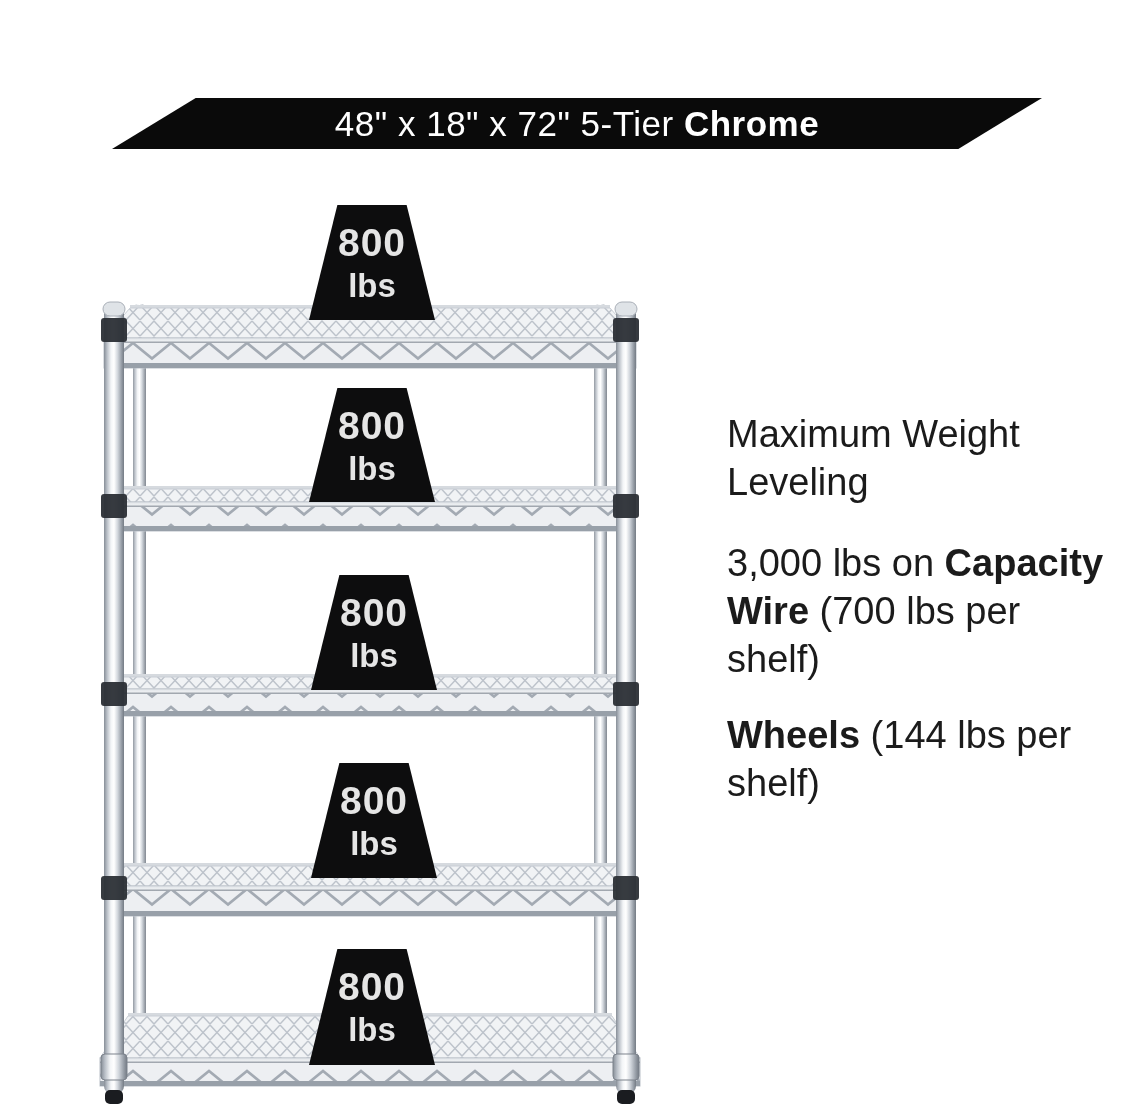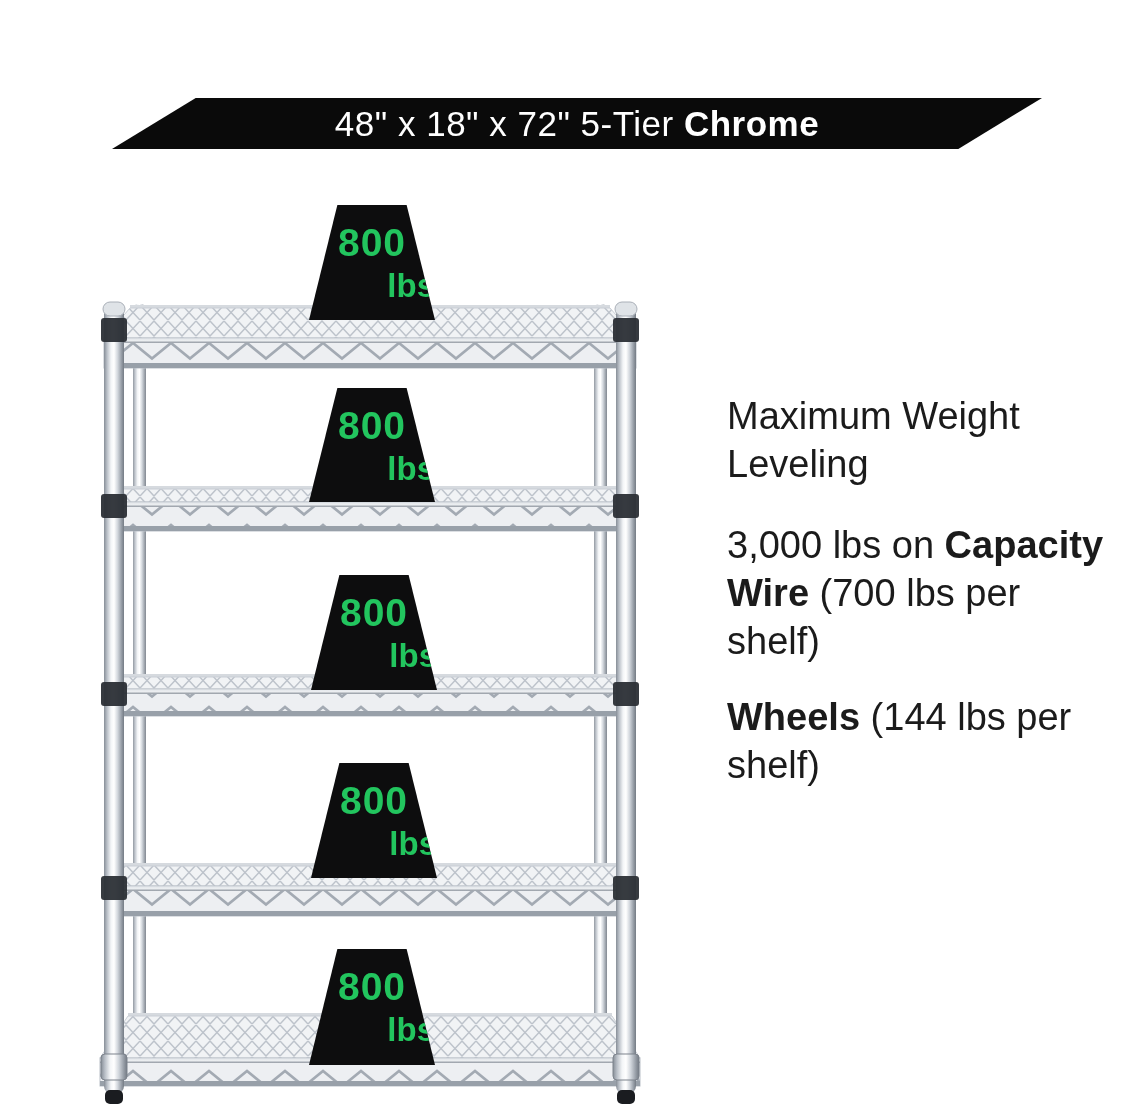--- a/index.html
+++ b/index.html
@@ -20,35 +20,35 @@
     -webkit-clip-path:polygon(9% 0,100% 0,91% 100%,0 100%);
     clip-path:polygon(9% 0,100% 0,91% 100%,0 100%);
     color:#ffffff;font-size:35px;display:flex;align-items:center;justify-content:center;
     white-space:pre;letter-spacing:0.5px;
   }
   .banner .b{font-weight:700;}
   
   .rack{position:absolute;left:0;top:0;width:1126px;height:1106px;}
   
   .weight{
-    position:absolute;width:126px;background:#0d0d0e;color:#22c55e;
+    position:absolute;width:126px;background:#0d0d0e;color:#e5e5e5;
     -webkit-clip-path:polygon(22.5% 0,77.5% 0,100% 100%,0 100%);
     clip-path:polygon(22.5% 0,77.5% 0,100% 100%,0 100%);
     text-align:center;font-weight:700;
   }
   .weight .wv{font-size:39px;line-height:39px;margin-top:18px;letter-spacing:1px;}
-  .weight .wu{font-size:33px;line-height:33px;margin-top:7px;text-align:right;}
+  .weight .wu{font-size:33px;line-height:33px;margin-top:7px;}
   .w1{left:309px;top:205px;height:115px;}
   .w2{left:309px;top:388px;height:114px;}
   .w3{left:311px;top:575px;height:115px;}
   .w4{left:311px;top:763px;height:115px;}
   .w5{left:309px;top:949px;height:116px;}
   
   .specs{
-    position:absolute;left:727px;top:392px;width:400px;
+    position:absolute;left:727px;top:410px;width:400px;
     font-size:38px;line-height:48px;color:#1b1b1b;
   }
   .specs .line,.spec-heading div{white-space:pre;}
   .spec-heading{margin-bottom:33px;}
   .spec-para{margin-bottom:28px;}
   .specs .b{font-weight:700;}
 </style>
 </head>
 <body>
 

